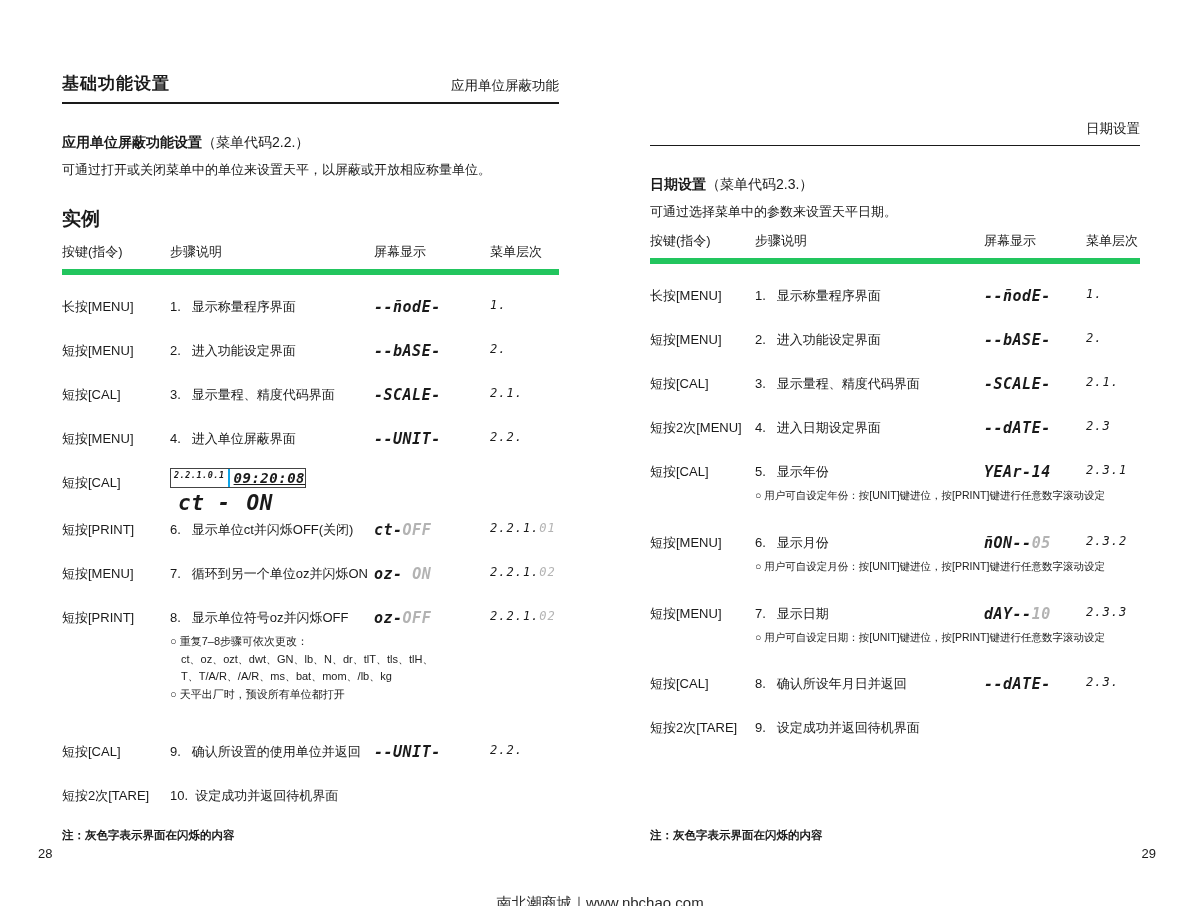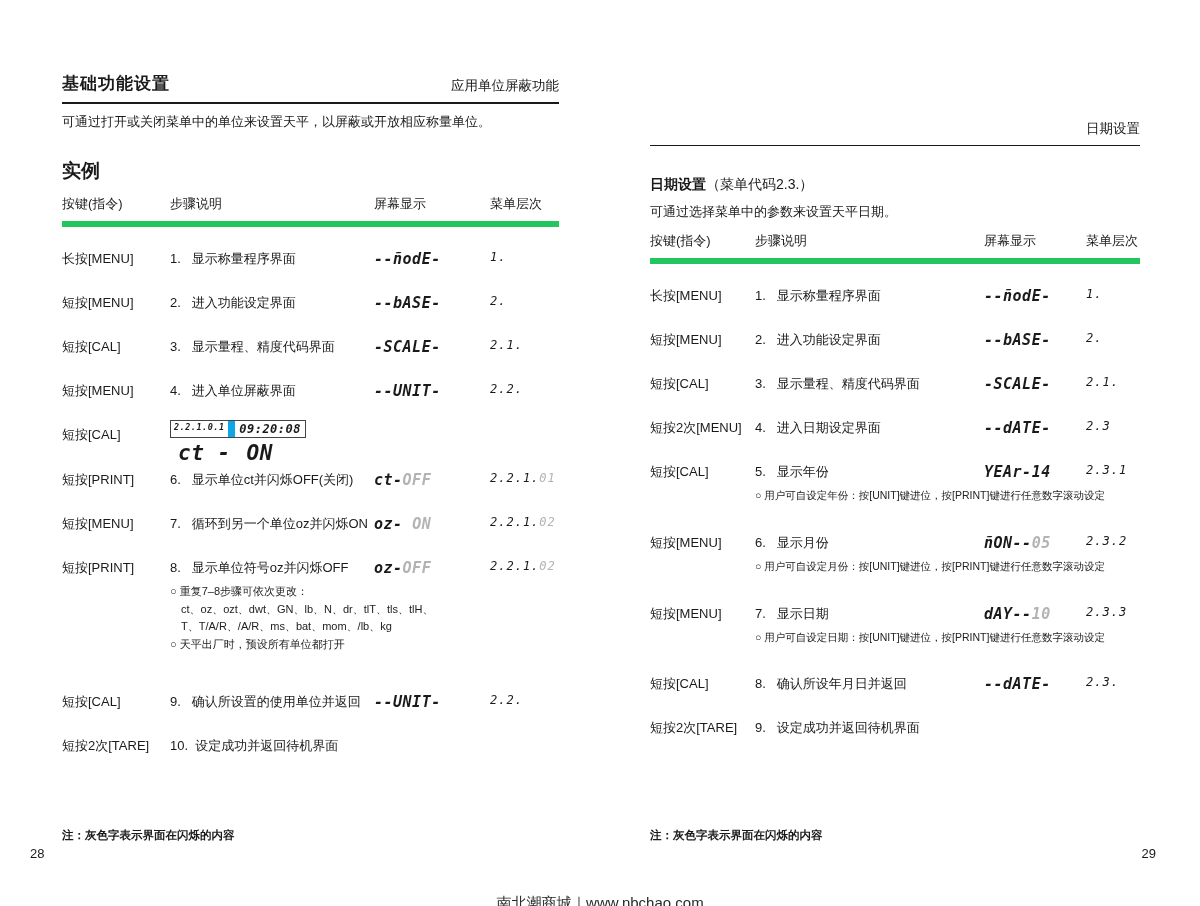--- a/index.html
+++ b/index.html
@@ -69,47 +69,50 @@
     font-size:11px; line-height:1.6; color:#222;
     margin-bottom:20px;
   }
   .page-left  .row-notes { margin-left:108px; }
   .page-right .row-notes { margin-left:105px; font-size:10.5px; margin-bottom:30px; }
   .row-notes.mb40 { margin-bottom:40px; }
 
   .screen-box { flex:none; width:136px; margin-top:-6px; }
   .screen-top { display:flex; border:1px solid #444; }
   .screen-top .s-level { flex:1; padding:1px 3px; font-size:8.5px; }
-  .screen-top .s-time  { padding:1px 4px; border-left:7px solid #0ea5e9; font-size:12px; }
+  .screen-top .s-time  { padding:1px 4px; border-left:2px solid #0ea5e9; font-size:14px;text-decoration:underline; }
   .screen-main { padding:3px 0 0 8px; font-size:21px; }
   .screen-main .s-val { margin-left:16px; }
 
   .foot-note { position:absolute; top:828px; font-size:11.5px; font-weight:bold; }
   .foot-note-left  { left:62px; }
   .foot-note-right { left:650px; }
 
   .page-num { position:absolute; top:846px; font-size:13px; }
-  .page-num-left  { left:30px; }
+  .page-num-left  { left:38px; }
   .page-num-right { right:44px; }
 
   .site-footer {
     position:absolute; left:0; top:870px; width:1200px;
     text-align:center; font-size:15px; color:#2a2a2a;margin-top:24px;
   }
 </style>
 </head>
 <body>
 
 <div class="page page-left">
 
   <div class="pg-header">
     <span class="pg-title">基础功能设置</span>
     <span class="pg-subtitle">应用单位屏蔽功能</span>
   </div>
 
+  <div class="section-title">
+    <span class="b">应用单位屏蔽功能设置</span><span>（菜单代码2.2.）</span>
+  </div>
   <div class="intro">可通过打开或关闭菜单中的单位来设置天平，以屏蔽或开放相应称量单位。</div>
 
   <div class="example">
     <span class="b">实例</span><span></span>
   </div>
 
   <div class="thead">
     <span class="c-key">按键(指令)</span>
     <span class="c-step">步骤说明</span>
     <span class="c-disp">屏幕显示</span>

